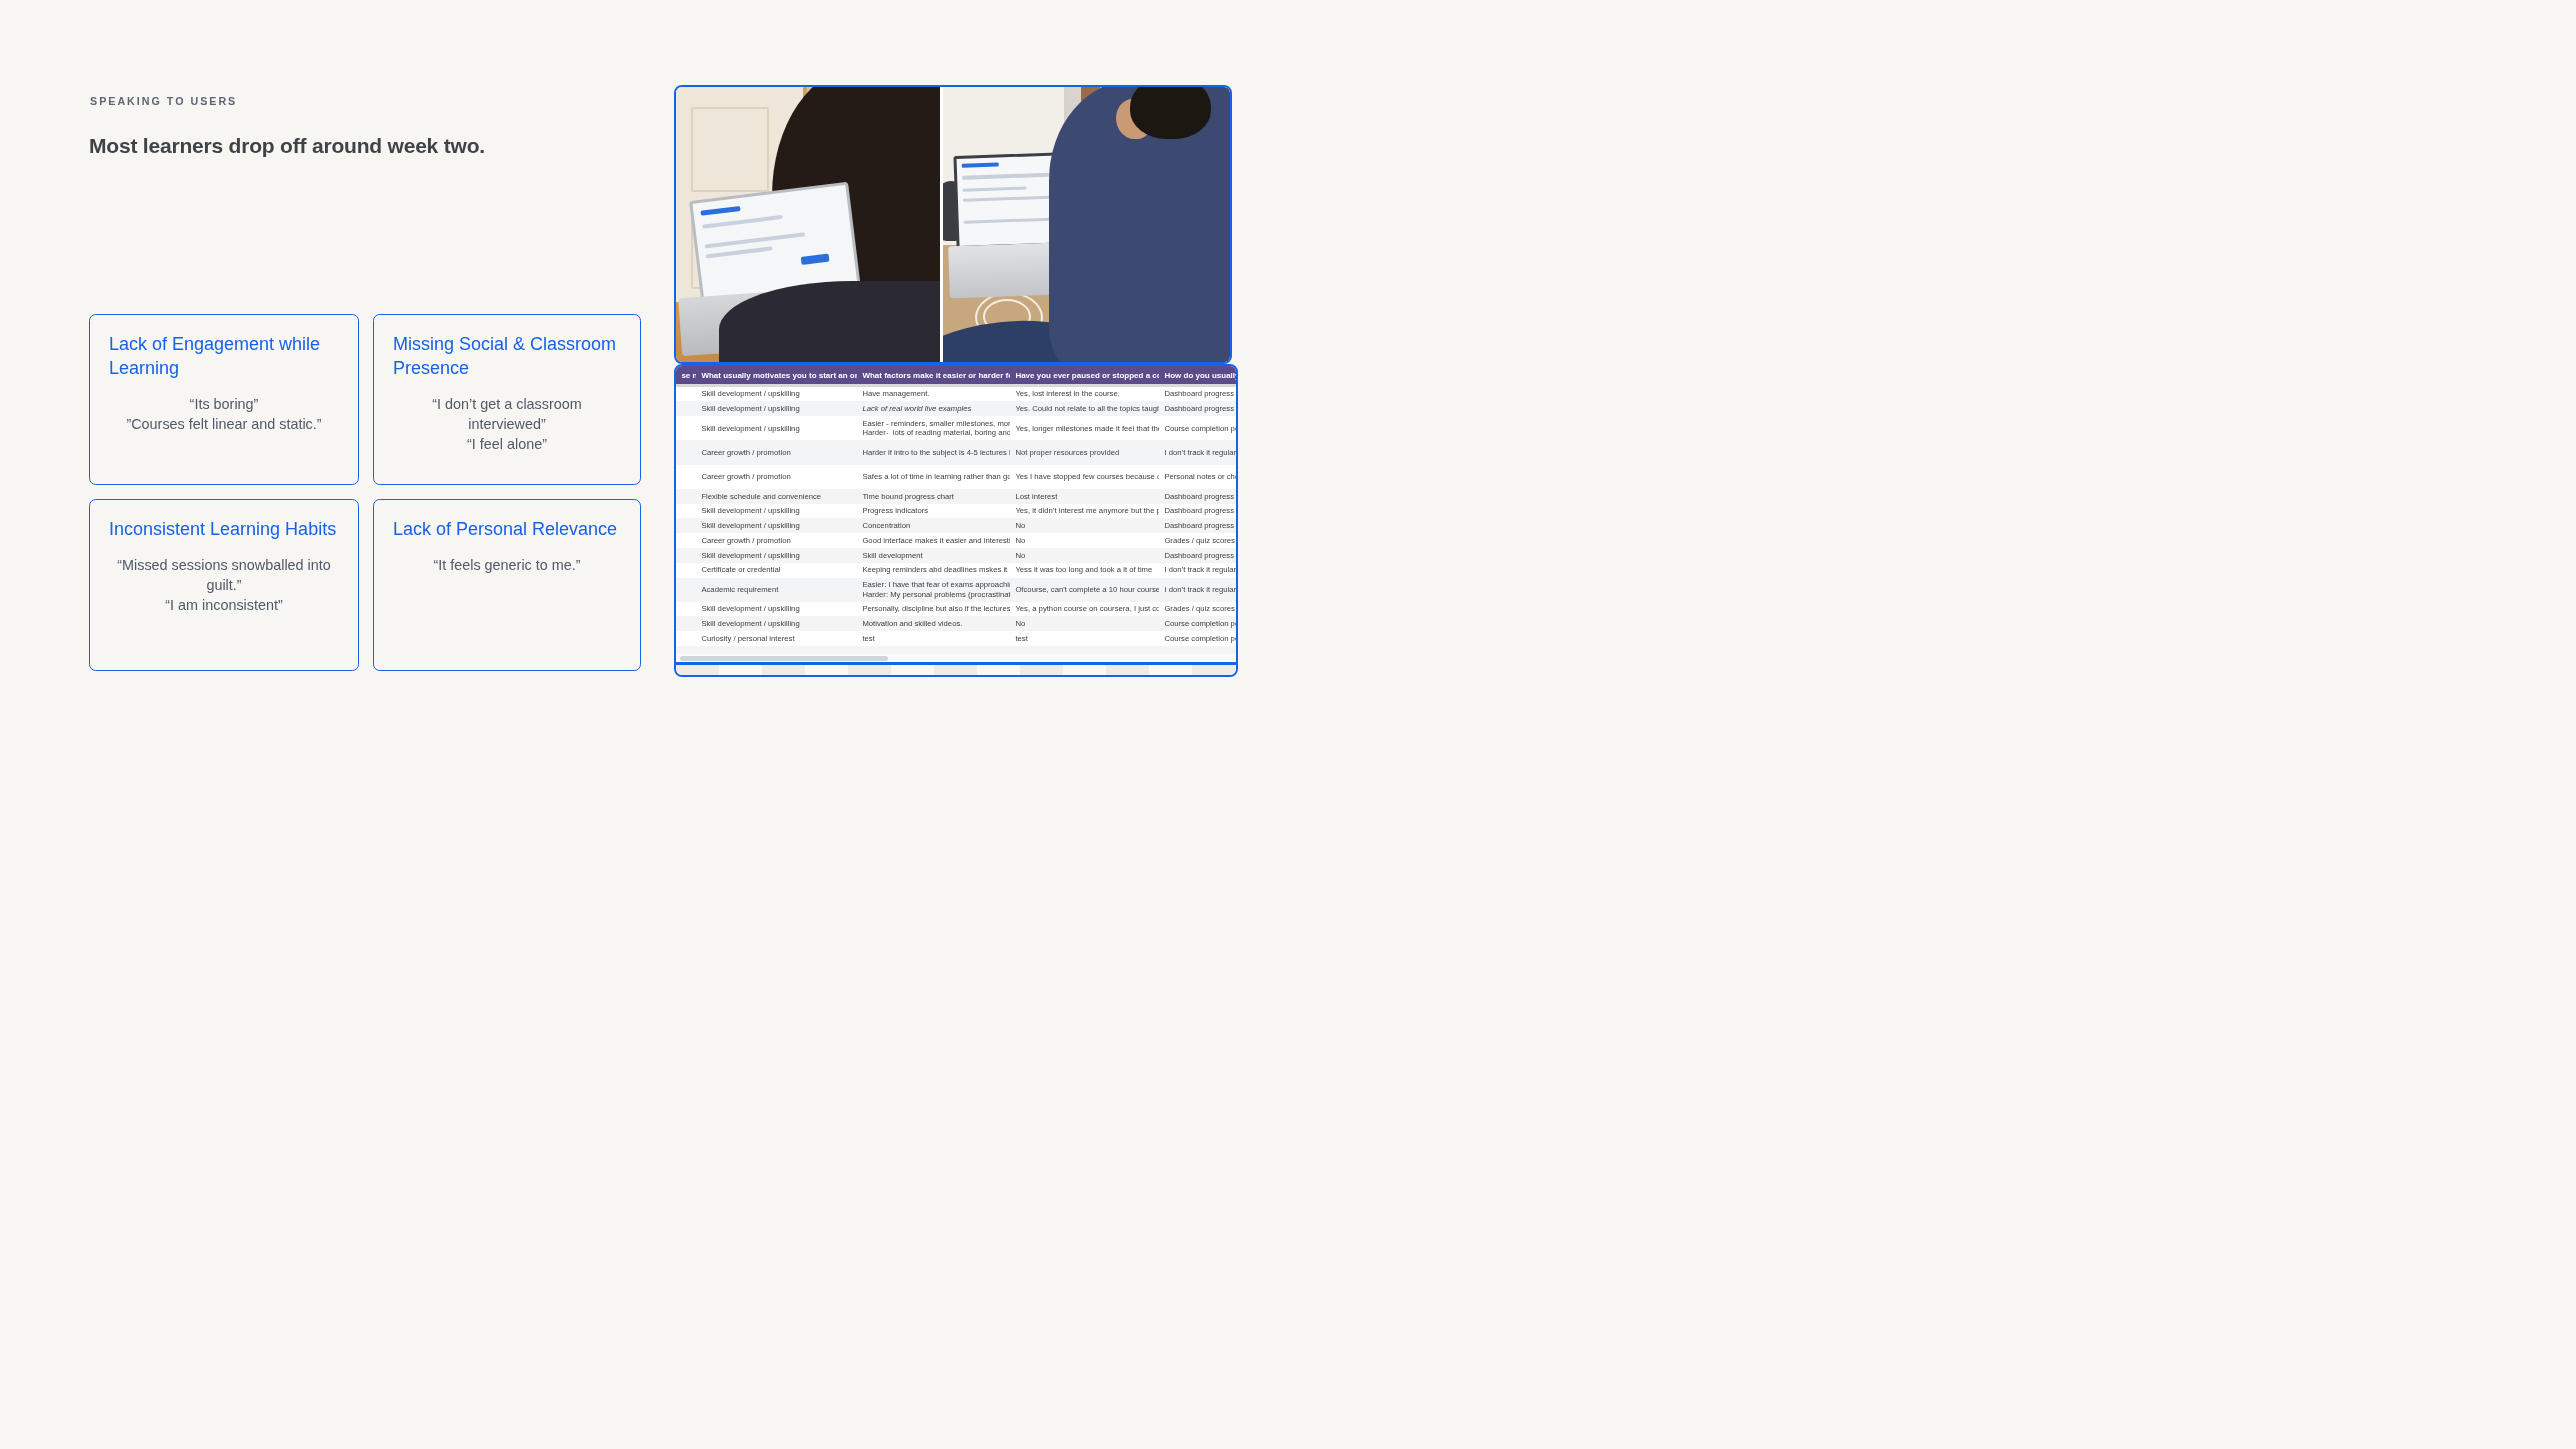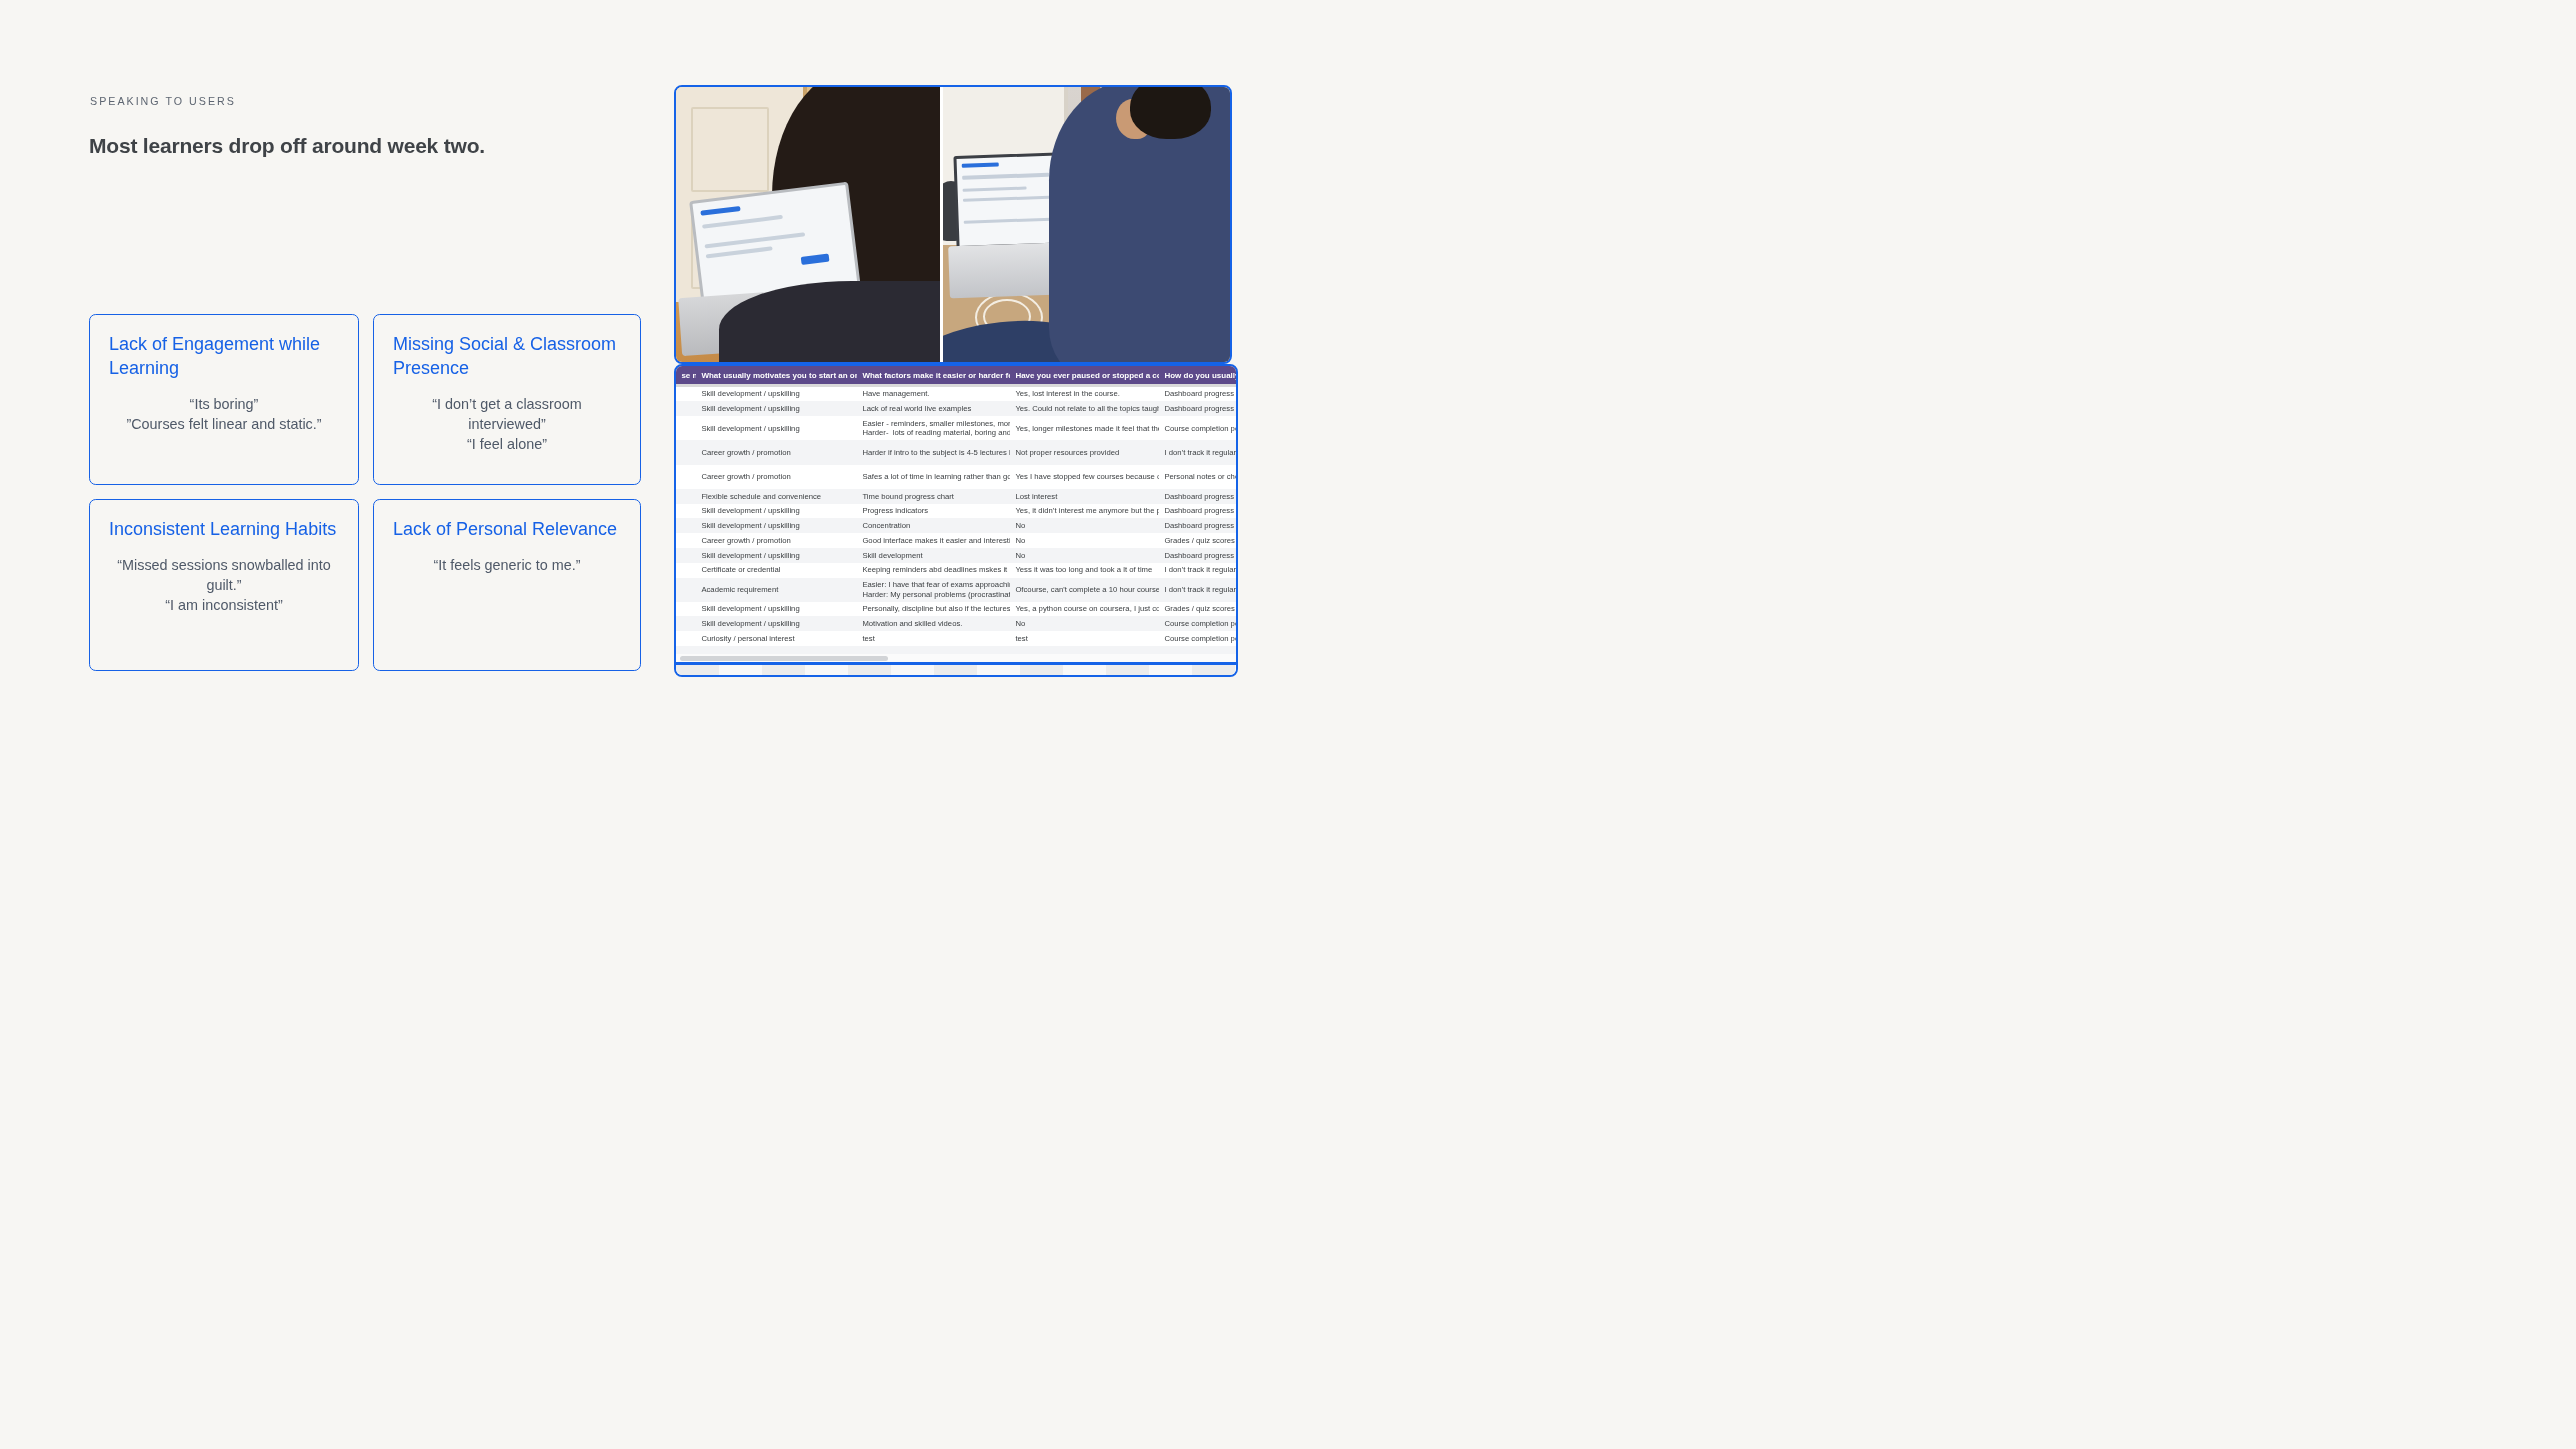--- a/index.html
+++ b/index.html
@@ -1,20 +1,20 @@
 <!DOCTYPE html>
 <html style="font-size:10.7px"><head>
 <meta charset="utf-8">
 <style>
   html,body{margin:0;padding:0;width:1288px;height:725px;overflow:hidden;
     background:#f7f6f3;font-family:"Liberation Sans","DejaVu Sans",sans-serif;}
   .slide{position:relative;width:1288px;height:725px;background:#f7f6f3;}
 
   
-  .eyebrow{position:absolute;left:90px;top:95px;font-size:10.7px;font-weight:400;
+  .eyebrow{position:absolute;left:90px;top:95px;font-size:10.7px;font-weight:700;
     letter-spacing:2px;color:#5d6571;}
   .headline{position:absolute;left:89px;top:134px;width:510px;font-size:21px;
     font-weight:bold;color:#3f4347;letter-spacing:-0.2px;}
   .bodycopy{position:absolute;left:89px;top:189px;width:545px;font-size:15px;
     line-height:19.5px;color:#4d5663;}
 
   .cards{position:absolute;left:89px;top:314px;width:554px;}
   .card{position:absolute;box-sizing:border-box;border:1.7px solid #1661e6;
     border-radius:6.7px;background:#f7f6f3;padding:17.4px 19px;}
   .card.c0{left:0;top:0;width:270px;height:171px;}
@@ -205,21 +205,21 @@
         <div class="tr">
           <div class="td" style="width: 20px;"></div>
           <div class="td" style="width: 161px;">Skill development / upskilling</div>
           <div class="td" style="width: 153px;">Have management.</div>
           <div class="td" style="width: 149px;">Yes, lost interest in the course.</div>
           <div class="td" style="width: 77px;">Dashboard progress ba</div>
         </div>
         <div class="tr alt">
           <div class="td" style="width: 20px;"></div>
           <div class="td" style="width: 161px;">Skill development / upskilling</div>
-          <div class="td" style="width: 153px;">Lack of real world live examples</div>
+          <div class="td" style="width: 153px; font-style: italic;">Lack of real world live examples</div>
           <div class="td" style="width: 149px;">Yes. Could not relate to all the topics taught</div>
           <div class="td" style="width: 77px;">Dashboard progress ba</div>
         </div>
         <div class="tr">
           <div class="td" style="width: 20px;"></div>
           <div class="td" style="width: 161px;">Skill development / upskilling</div>
           <div class="td" style="width: 153px;">Easier - reminders, smaller milestones, more video
 Harder-  lots of reading material, boring and not e</div>
           <div class="td" style="width: 149px;">Yes, longer milestones made it feel that the conte</div>
           <div class="td" style="width: 77px;">Course completion per</div>

